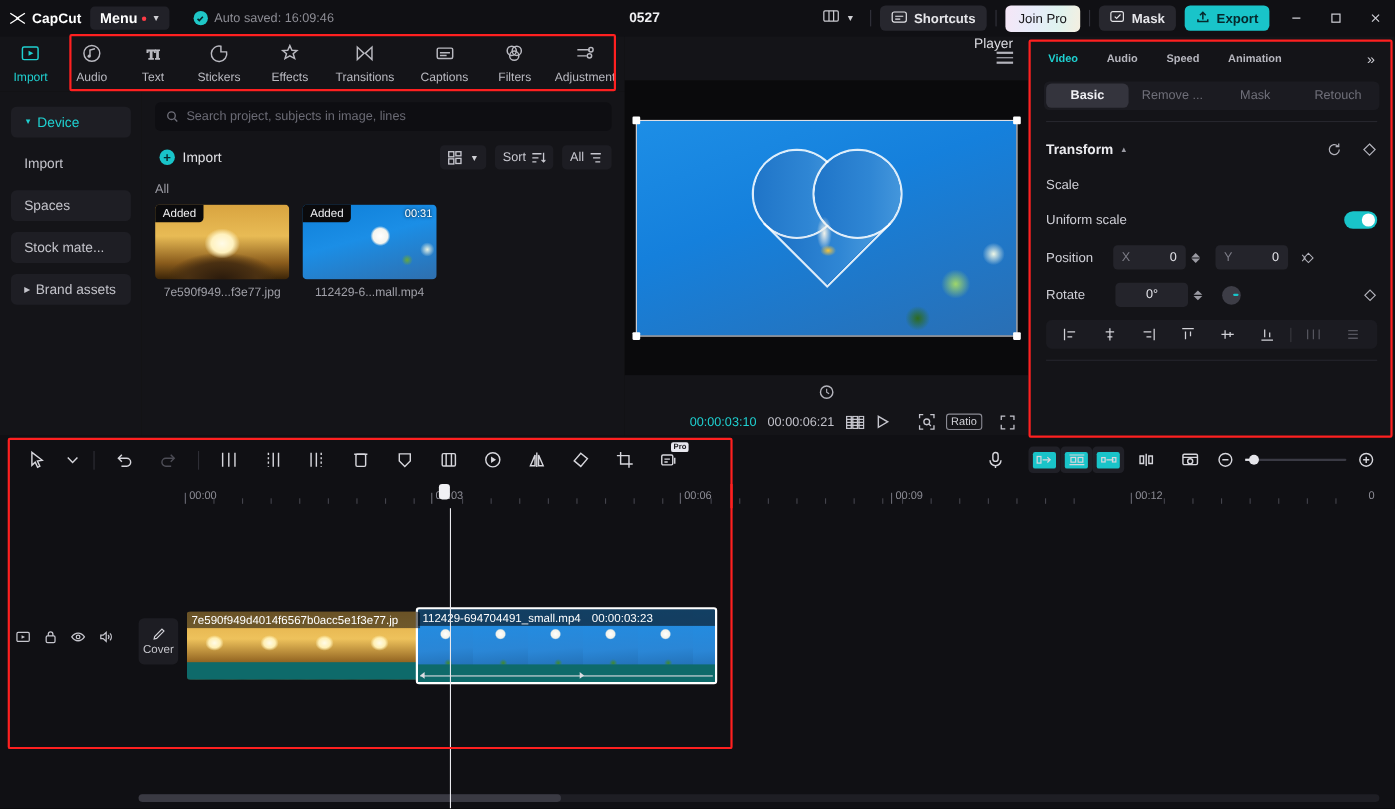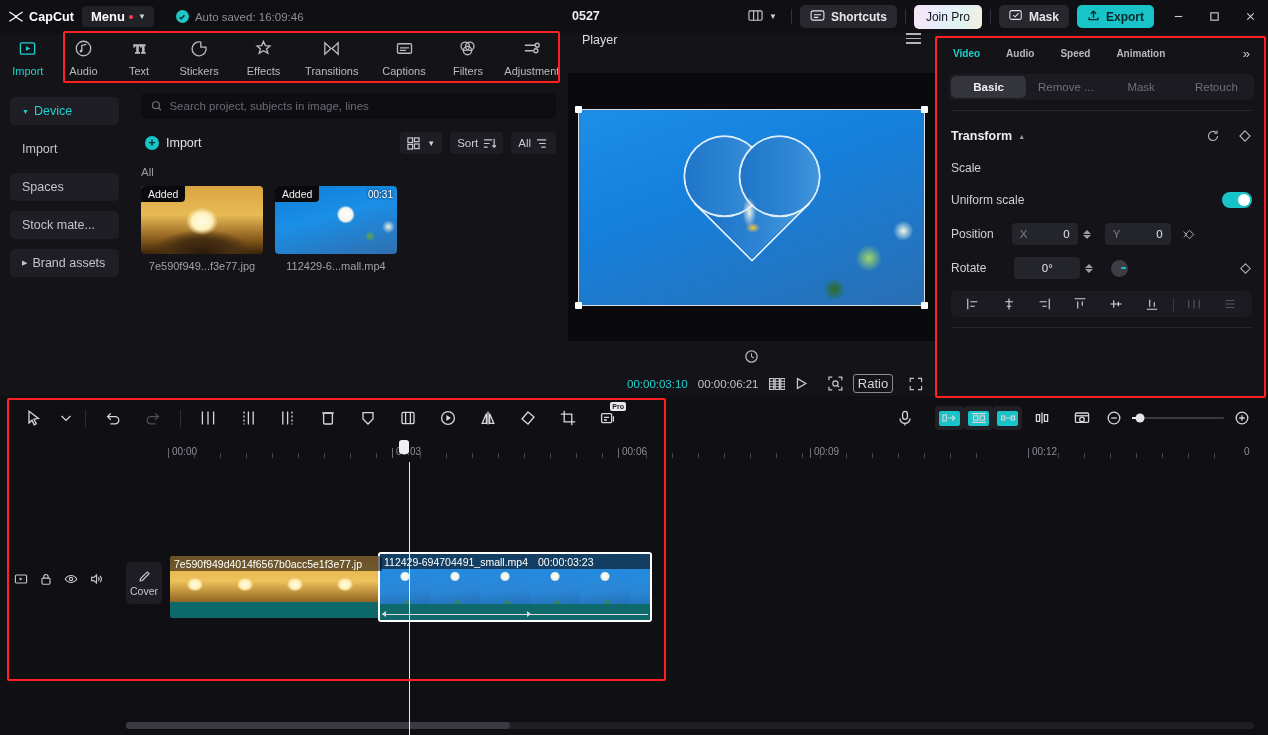--- a/index.html
+++ b/index.html
@@ -116,21 +116,21 @@
   .img-flower {
     background:
       radial-gradient(circle 13px at 58% 42%, #ffffff 0%, #f4f4ee 52%, rgba(255,255,255,0) 70%),
       radial-gradient(circle 7px at 78% 74%, #67a83a 0%, rgba(103,168,58,0) 72%),
       radial-gradient(circle 9px at 93% 60%, #e9f2e2 0%, rgba(233,242,226,0) 72%),
       linear-gradient(165deg,#0e7fd8 0%, #1b8ee6 45%, #2f6fae 100%);
   }
 
   
   .player { position:absolute; left:568px; top:33px; width:367px; height:363px; background:#141418; }
-  .player-hd { height:40px; display:flex; align-items:flex-start; padding:0 14px; }
+  .player-hd { height:40px; display:flex; align-items:flex-end; padding:0 14px;flex-direction:column; }
   .player-hd .t { font-size:12.5px; color:#dcdce2; }
   .burger { margin-left:auto; display:flex; flex-direction:column; gap:3px; cursor:pointer; }
   .burger i { display:block; width:15px; height:1.6px; background:#b4b4bc; }
   .stage { position:absolute; left:0; top:40px; width:367px; height:268px; background:#0a0a0c; display:flex; align-items:center; justify-content:center; }
   .canvas { position:relative; width:347px; height:197px; border:1px solid #dfdfe4;
     background:
       radial-gradient(circle 20px at 84% 76%, #9fd66a 0%, rgba(159,214,106,0) 66%),
       radial-gradient(circle 14px at 94% 62%, #eef7e6 0%, rgba(238,247,230,0) 72%),
       radial-gradient(circle 16px at 74% 92%, #2d6b1e 0%, rgba(45,107,30,0) 70%),
       linear-gradient(160deg,#1d8ee6 0%, #1580dc 40%, #2a6fb4 100%);
@@ -152,21 +152,21 @@
   .hdl.tl{left:-4px;top:-4px;} .hdl.tr{right:-4px;top:-4px;}
   .hdl.bl{left:-4px;bottom:-4px;} .hdl.br{right:-4px;bottom:-4px;}
   .reset-row { position:absolute; left:0; top:308px; width:367px; height:30px; display:flex; align-items:center; justify-content:center; }
   .reset-row svg { width:15px; height:15px; stroke:#b4b4bc; fill:none; stroke-width:1.4; cursor:pointer; }
   .pbar { position:absolute; left:0; top:338px; width:367px; height:25px; display:flex; align-items:center; padding:0 12px; gap:10px; }
   .tc-cur { font-size:11.5px; color:#1fd0d0; font-family:"Liberation Sans", sans-serif;margin-left:47px; }
   .tc-tot { font-size:11.5px; color:#c2c2ca; }
   .pbar svg { stroke:#c6c6ce; fill:none; stroke-width:1.3; cursor:pointer; }
   .grid-ic { width:17px; height:12px; }
   .play-ic { width:13px; height:13px; fill:#e4e4ea; stroke:none; }
-  .ratio-chip { border:1px solid #8b8b94; border-radius:3px; font-size:13px; color:#d2d2d8; padding:1px 4px; cursor:pointer; }
+  .ratio-chip { border:1px solid #8b8b94; border-radius:3px; font-size:10px; color:#d2d2d8; padding:1px 4px; cursor:pointer; }
 
   
   .rpanel { position:absolute; left:935px; top:33px; width:333px; height:363px; background:#141418; }
   .rtabs { display:flex; align-items:center; height:41px; padding:0 18px; gap:26px; }
   .rtab { font-size:10px; color:#b6b6be; cursor:pointer; font-weight:700; }
   .rtab.active { color:#1fd0d0; }
   .chev2 { margin-left:auto; color:#c9c9d0; font-size:13px; cursor:pointer; }
   .subtabs { margin:0 14px; height:26px; background:#1b1b21; border-radius:5px; display:flex; align-items:center; }
   .subtab { flex:1; text-align:center; font-size:11.5px; color:#6f6f79; cursor:pointer; line-height:26px; }
   .subtab.active { background:#34343d; color:#f0f0f3; border-radius:5px; height:22px; line-height:22px; margin:0 2px; font-weight:700; }

